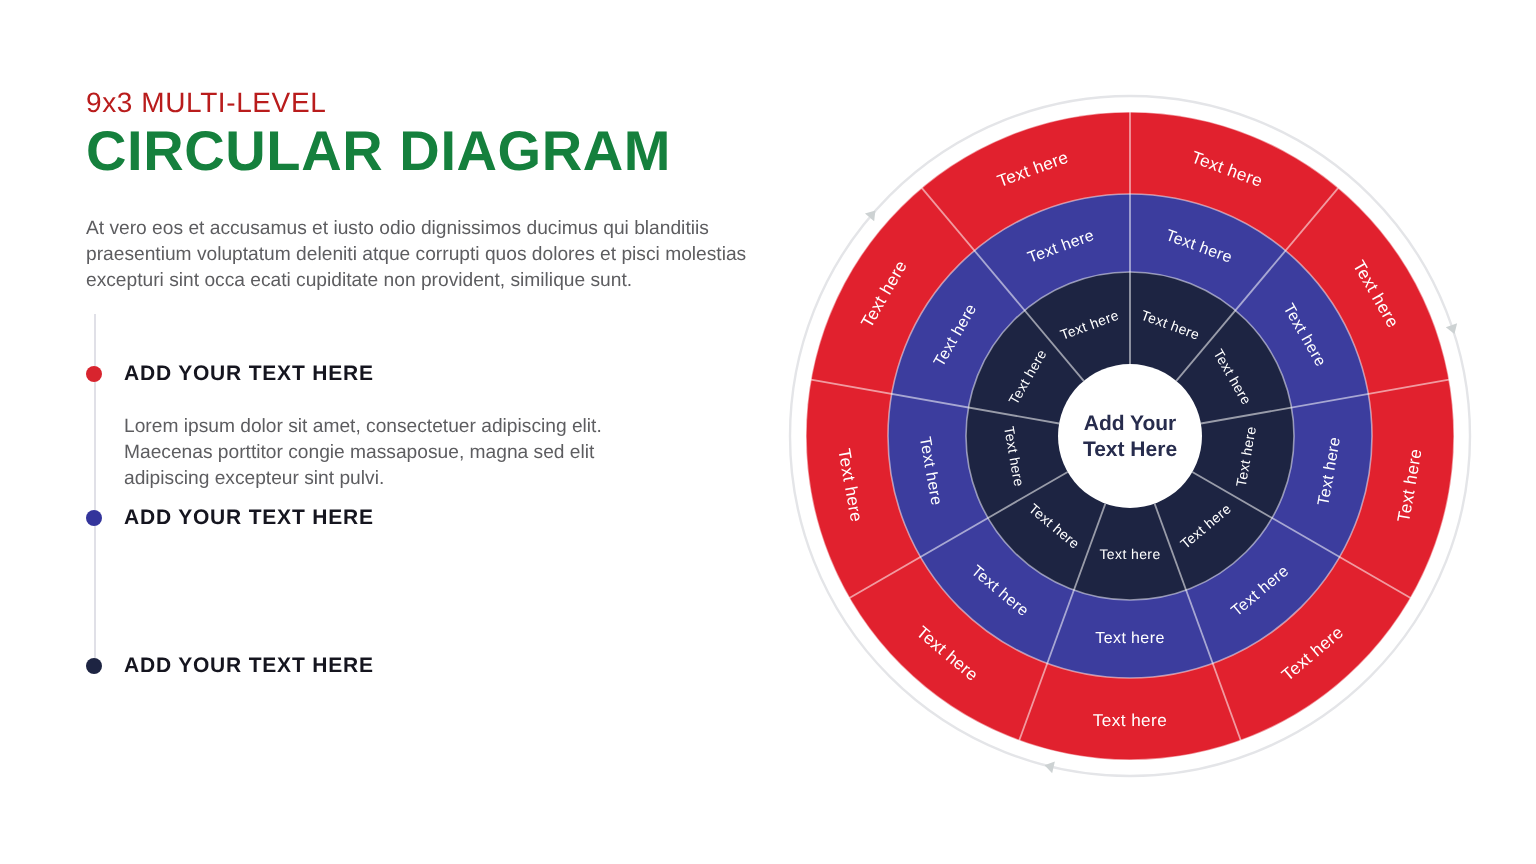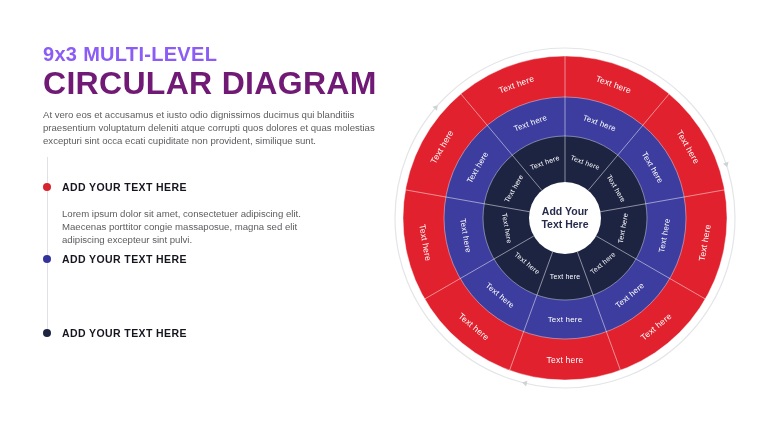--- a/index.html
+++ b/index.html
@@ -2,43 +2,43 @@
 <html><head>
 <meta charset="utf-8">
 <style>
   html,body{margin:0;padding:0;}
   body{
     width:768px;height:432px;position:relative;overflow:hidden;
     background:#ffffff;font-family:"Liberation Sans",sans-serif;
     -webkit-font-smoothing:antialiased;
   }
   .headline{position:absolute;left:43px;top:44px;}
-  .headline .t1{font-size:20px;font-weight:700;color:#8b5cf6;letter-spacing:.3px;line-height:1.05;}
-  .headline .t2{font-size:32px;font-weight:800;color:#701a75;letter-spacing:.3px;line-height:1.04;margin-top:2px;}
+  .headline .t1{font-size:14px;font-weight:400;color:#b91c1c;letter-spacing:.3px;line-height:1.05;}
+  .headline .t2{font-size:28px;font-weight:800;color:#15803d;letter-spacing:.3px;line-height:1.04;margin-top:2px;}
   .description{
     position:absolute;left:43px;top:108px;width:344px;
     font-size:9.6px;line-height:1.37;color:#5d5d60;
   }
   .vline{position:absolute;left:47px;top:157px;width:1px;height:180px;background:#e0e0e7;}
   .bullet{position:absolute;left:62px;width:272px;}
   .bullet .dot{position:absolute;left:-19px;top:2px;width:8px;height:8px;border-radius:50%;}
   .bullet .bullet-heading{font-size:10.5px;font-weight:bold;color:#15151f;letter-spacing:.4px;}
   .bullet .bullet-body{margin-top:14px;font-size:9.6px;line-height:1.38;color:#5d5d60;}
   .b1{top:181px;} .b2{top:253px;} .b3{top:327px;}
   #diagram{position:absolute;left:390px;top:43px;font-family:"Liberation Sans",sans-serif;}
 </style>
 </head>
 <body>
 
 <div class="headline">
   <div class="t1">9x3 MULTI-LEVEL</div>
   <div class="t2">CIRCULAR DIAGRAM</div>
 </div>
 
-<div class="description">At vero eos et accusamus et iusto odio dignissimos ducimus qui blanditiis praesentium voluptatum deleniti atque corrupti quos dolores et quas molestias excepturi sint occa ecati cupiditate non provident, similique sunt.</div>
+<div class="description">At vero eos et accusamus et iusto odio dignissimos ducimus qui blanditiis praesentium voluptatum deleniti atque corrupti quos dolores et pisci molestias excepturi sint occa ecati cupiditate non provident, similique sunt.</div>
 
 <div class="vline"></div>
 
 <div class="bullet b1">
   <span class="dot" style="background: rgb(216, 36, 46);"></span>
   <div class="bullet-heading">ADD YOUR TEXT HERE</div>
   <div class="bullet-body">Lorem ipsum dolor sit amet, consectetuer adipiscing elit. Maecenas porttitor congie massaposue, magna sed elit adipiscing excepteur sint pulvi.</div>
 </div>
 
 <div class="bullet b2">

